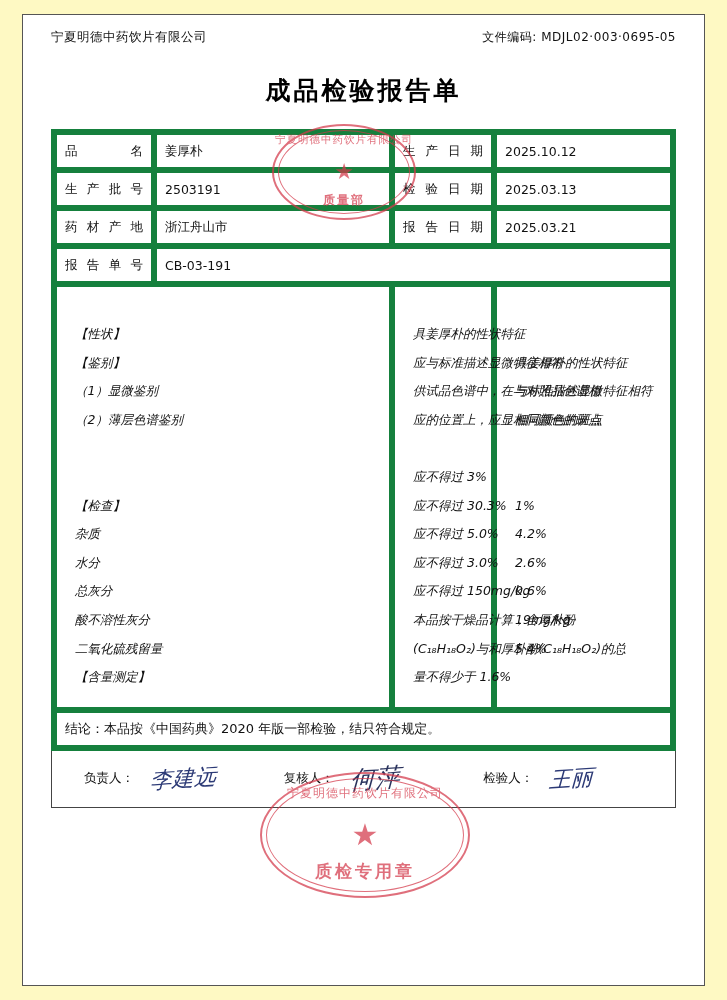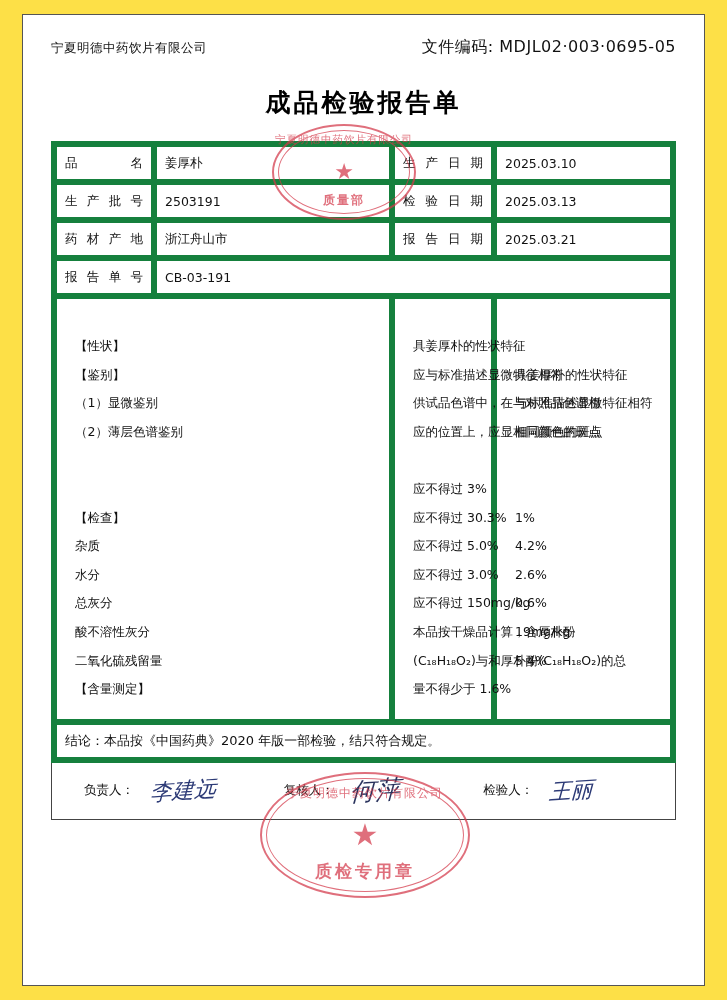--- a/index.html
+++ b/index.html
@@ -7,21 +7,21 @@
     padding: 0;
     background: #d8d8d8;
   }
   body {
     font-family: "DejaVu Sans", "Liberation Sans", sans-serif;
   }
   .page {
     position: relative;
     width: 727px;
     height: 1000px;
-    background: #fde047;
+    background: #fef9c3;
     overflow: hidden;
     box-sizing: border-box;
   }
   .sheet {
     position: absolute;
     left: 22px;
     top: 14px;
     width: 683px;
     height: 972px;
     border: 1px solid #555;
@@ -39,21 +39,21 @@
   
   .doc-header {
     display: flex;
     justify-content: space-between;
     align-items: baseline;
     font-size: 12.5px;
     color: #111;
     letter-spacing: 0.5px;
   }
   .doc-header .company { font-size: 12.5px; }
-  .doc-header .code { font-size: 16px; margin-top: 8px; }
+  .doc-header .code { font-size: 12px; }
 
   .title {
     text-align: center;
     font-size: 25px;
     font-weight: bold;
     letter-spacing: 3px;
     margin-top: 28px;
     margin-bottom: 22px;
     color: #000;
   }
@@ -95,21 +95,21 @@
   .resbody td {
     vertical-align: top;
     padding: 0;
     height: 640px;
   }
   .reslist {
     padding: 14px 10px 10px 10px;
     font-size: 12.5px;
     line-height: 28.6px;
   }
-  .reslist .row { white-space: nowrap; }
+  .reslist .row { white-space: nowrap; font-style: italic; }
   .reslist .gap { height: 28.6px; }
   .reslist .gap2 { height: 14px; }
 
   
   .concl td {
     height: 34px;
     font-size: 13px;
     padding-left: 8px;
   }
   .concl .u { }
@@ -224,21 +224,21 @@
       </div>
 
       <div class="title">成品检验报告单</div>
 
       <table class="main">
         <tbody>
             <tr>
           <td class="lbl">品  名</td>
           <td class="c-val">姜厚朴</td>
           <td class="c-lbl2">生产日期</td>
-          <td class="c-val2">2025.03.10</td>
+          <td class="c-val2">2025.10.12</td>
         </tr>
         <tr>
           <td class="lbl">生产批号</td>
           <td class="c-val">2503191</td>
           <td class="c-lbl2">检验日期</td>
           <td class="c-val2">2025.03.13</td>
         </tr>
         <tr>
           <td class="lbl">药材产地</td>
           <td class="c-val">浙江舟山市</td>

